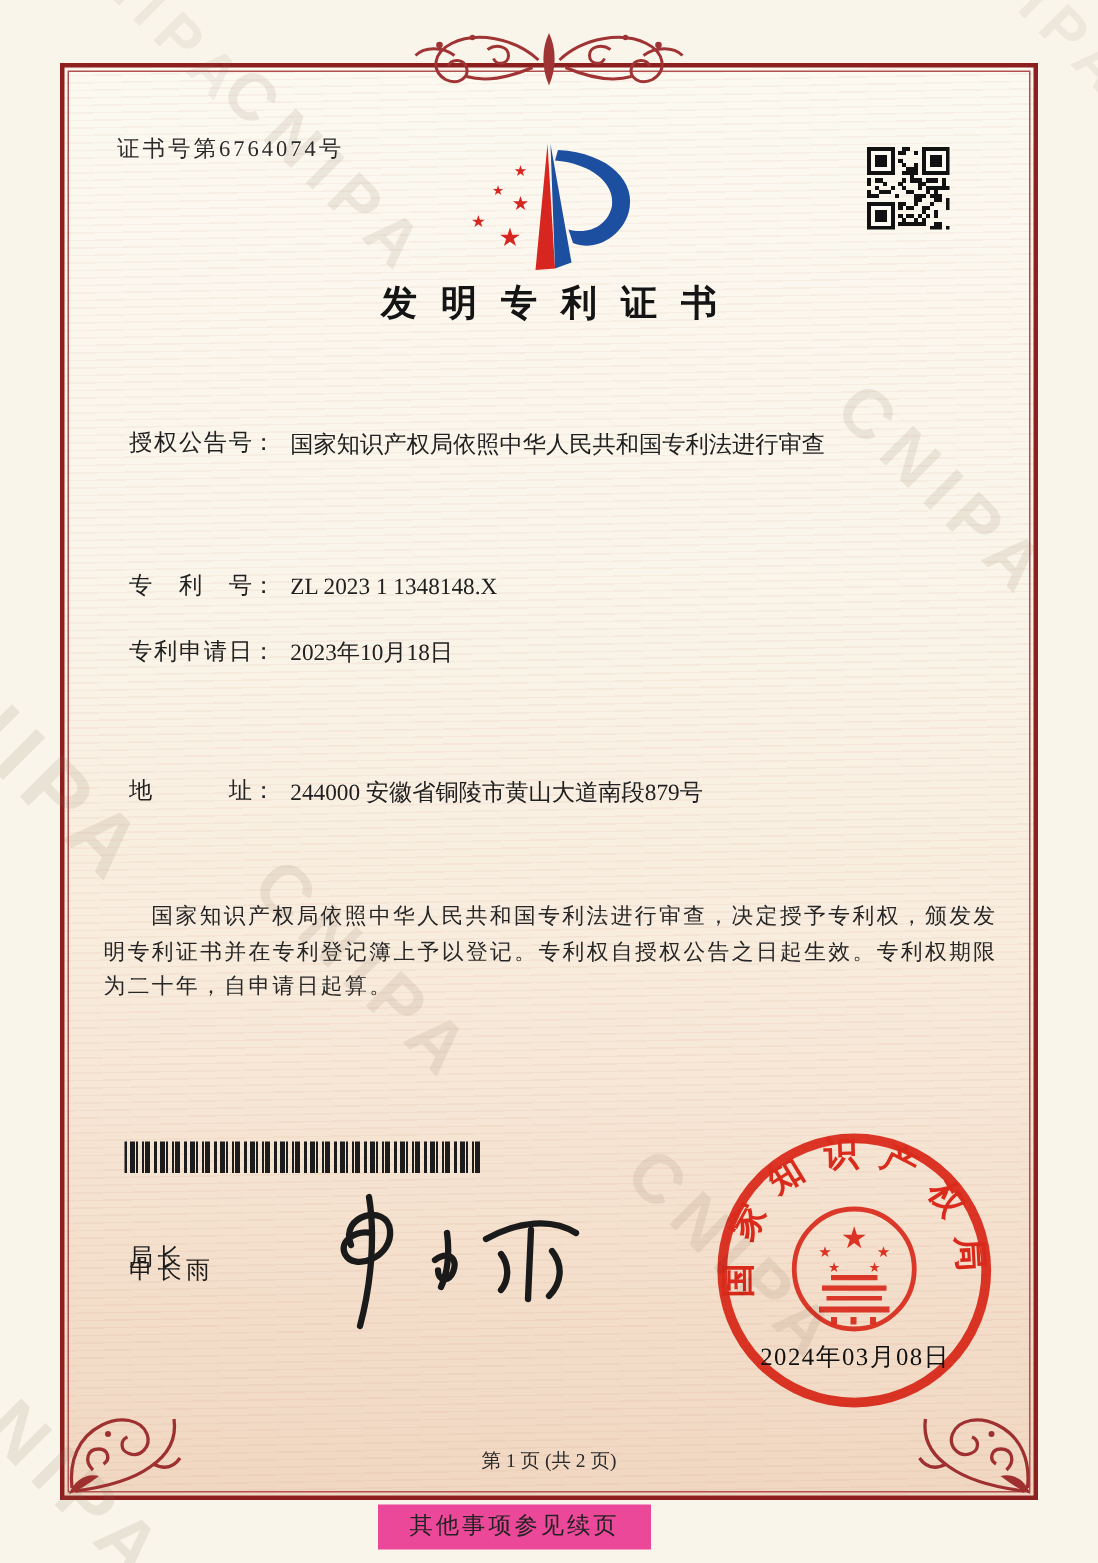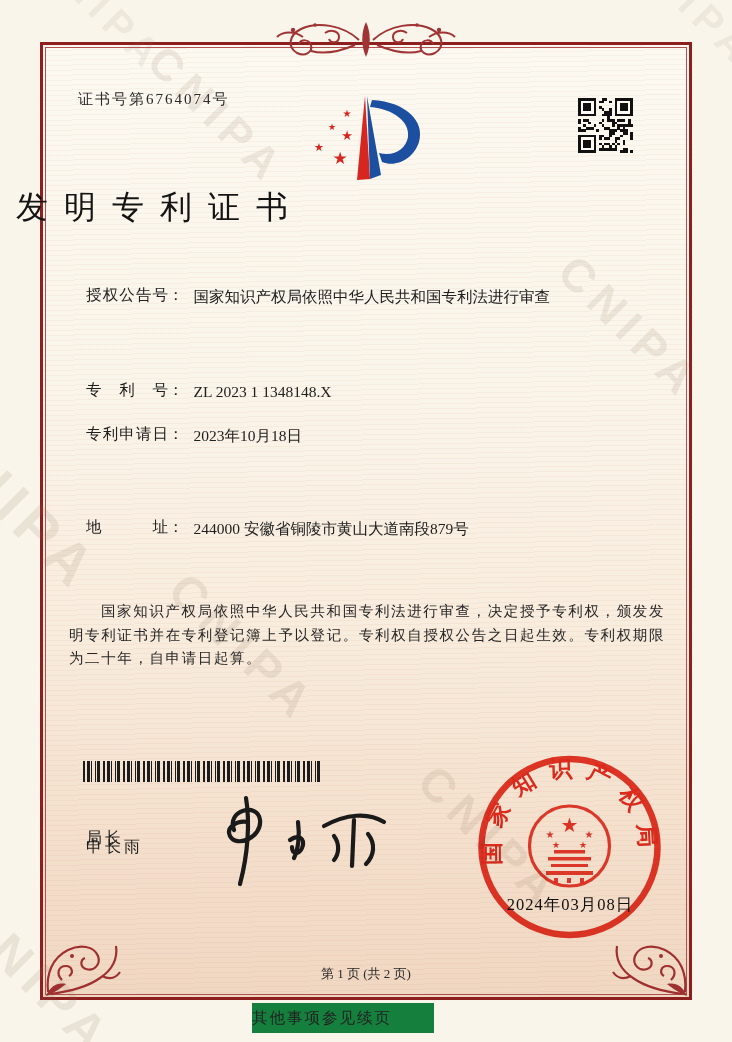--- a/index.html
+++ b/index.html
@@ -20,43 +20,43 @@
   .frame::before { content:""; position:absolute; inset:2px; border:1px solid #b15050; }
   
   .wm {
     position:absolute; z-index:1; font-family:"Liberation Sans",sans-serif;
     font-weight:bold; color:rgba(128,110,86,0.13); transform:rotate(45deg);
     letter-spacing:8px; pointer-events:none; white-space:nowrap;
   }
   
   .abs { position:absolute; z-index:2; }
   .cert-number { left:78px; top:90px; font-size:15px; letter-spacing:2px; color:#2a2a2a; }
-  .title { left:0; top:186px; width:100%; text-align:left; font-size:32px; font-weight:normal;
+  .title { left:0; top:186px; width:100%; text-align:center; font-size:24px; font-weight:bold;
            letter-spacing:16px; text-indent:16px; color:#141414; }
   .frow { left:86px; font-size:15.5px; color:#202020; }
   .flabel { display:inline-block; width:82px; text-align:justify; text-align-last:justify; vertical-align:top; }
   .fcolon { display:inline-block; vertical-align:top; margin-right:10px; }
   .fvalue { display:inline-block; vertical-align:top; max-width:470px; line-height:24.5px; }
   .grant2 { position:absolute; left:281px; top:0; white-space:nowrap; }
   .body-text { left:69px; top:600px; width:596px; font-size:14.5px; line-height:23.5px;
                letter-spacing:1.6px; color:#262626; text-align:justify; }
   .body-text p { margin:0; text-indent:2.2em; }
   .barcode { left:83px; top:761px; width:237px; height:21px;
     background:repeating-linear-gradient(90deg,#1c1c1c 0 2px,transparent 2px 4px,#1c1c1c 4px 7px,
       transparent 7px 8px,#1c1c1c 8px 9px,transparent 9px 12px,#1c1c1c 12px 13px,
       transparent 13px 14px,#1c1c1c 14px 17px,transparent 17px 20px); }
   .officer { font-family:Liberation Sans, sans-serif; font-size:16px;
              letter-spacing:3px; color:#1d1d1d; }
   .officer-title { left:86px; top:828px; }
   .officer-name  { left:86px; top:837px; }
   .seal-date { left:505px; top:894px; width:130px; text-align:center; font-size:16.5px;
                color:#101010; letter-spacing:1px; z-index:3; }
   .footer-page { left:40px; top:965px; width:652px; text-align:center; font-size:13px; color:#2a2a2a; }
-  .cont-band { left:252px; top:1003px; width:182px; height:30px; background:#15803d;
-               line-height:30px; font-size:15.5px; color:#222; letter-spacing:2px; z-index:3; }
+  .cont-band { left:252px; top:1003px; width:182px; height:30px; background:#ec4899;
+               text-align:center; line-height:30px; font-size:15.5px; color:#222; letter-spacing:2px; z-index:3; }
   .seal-svg { mix-blend-mode:multiply; }
   .orn-br { transform:scaleX(-1); }
 </style>
 </head>
 <body>
 
 <div class="page">
 
   <div class="frame"></div>
 

